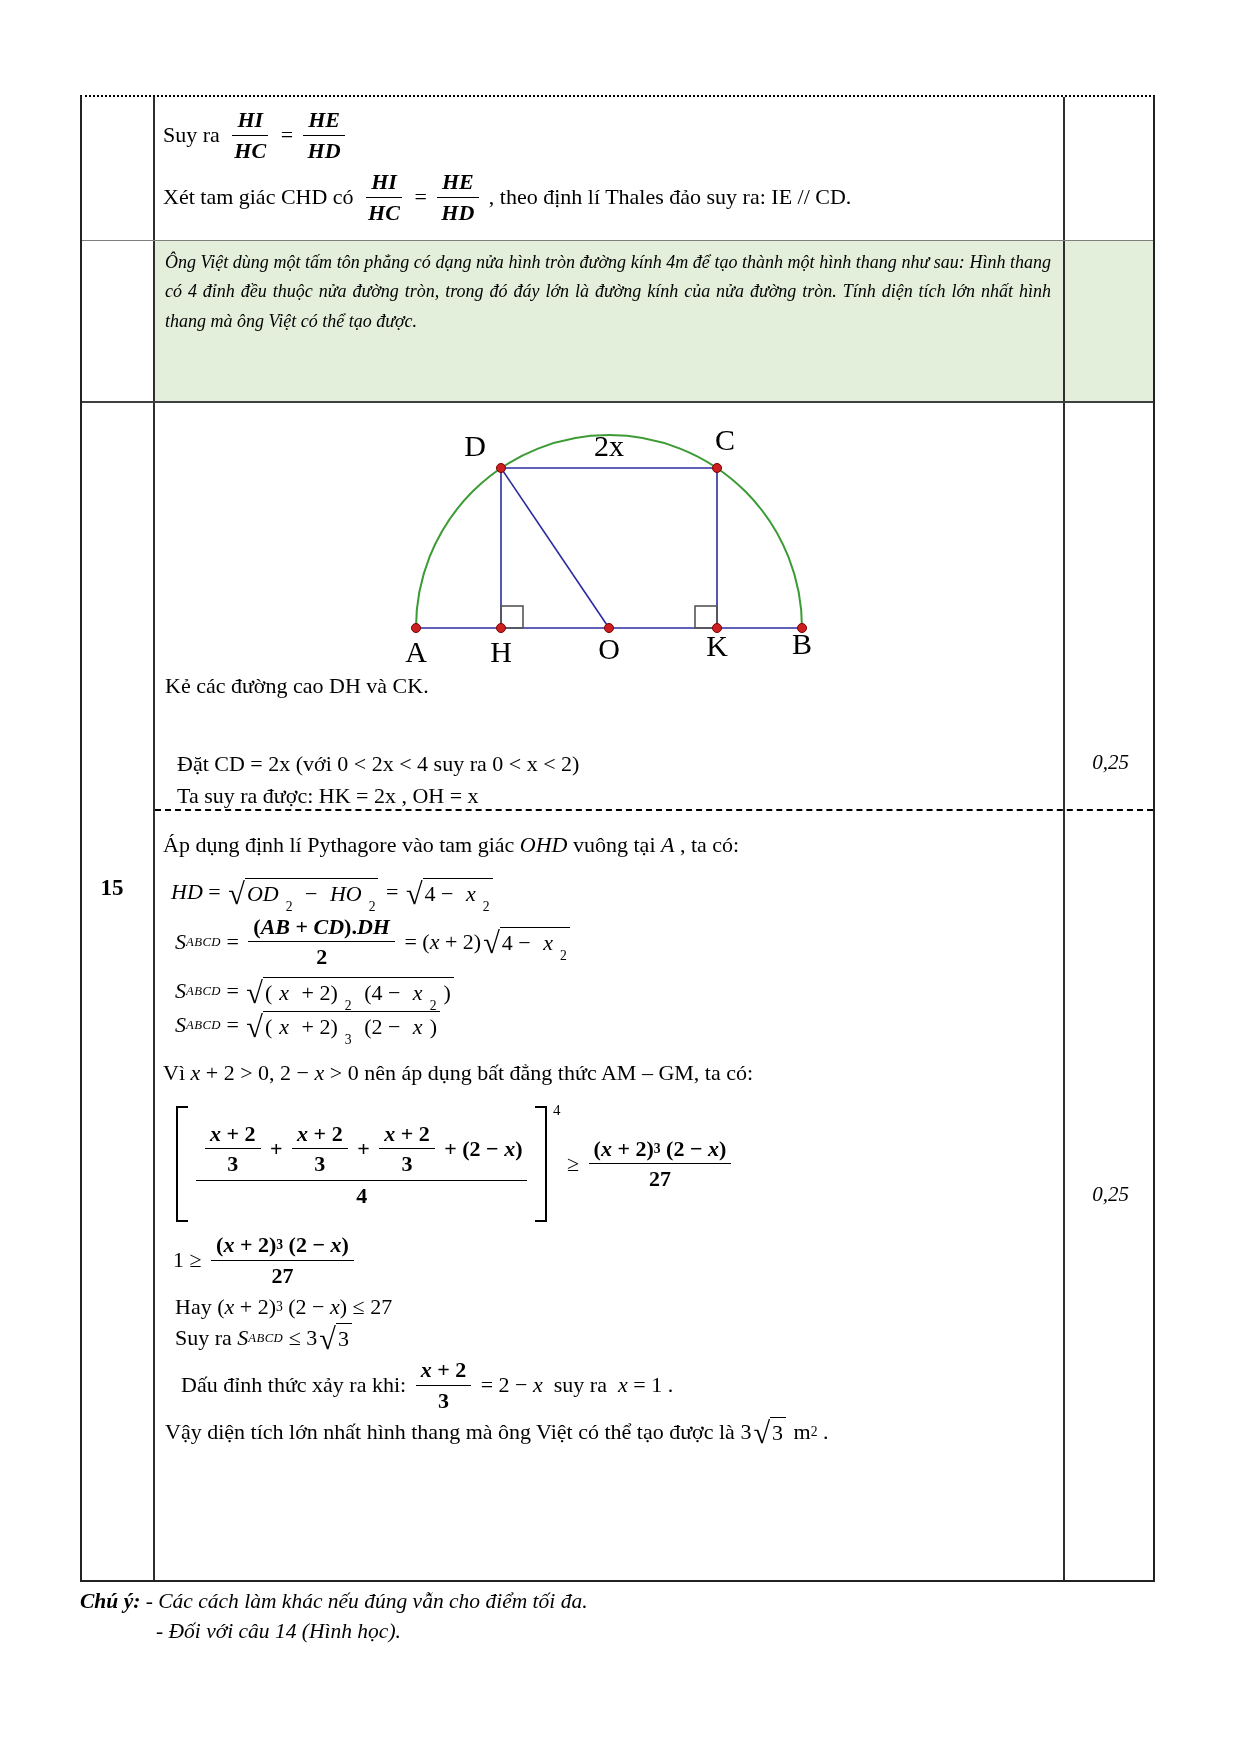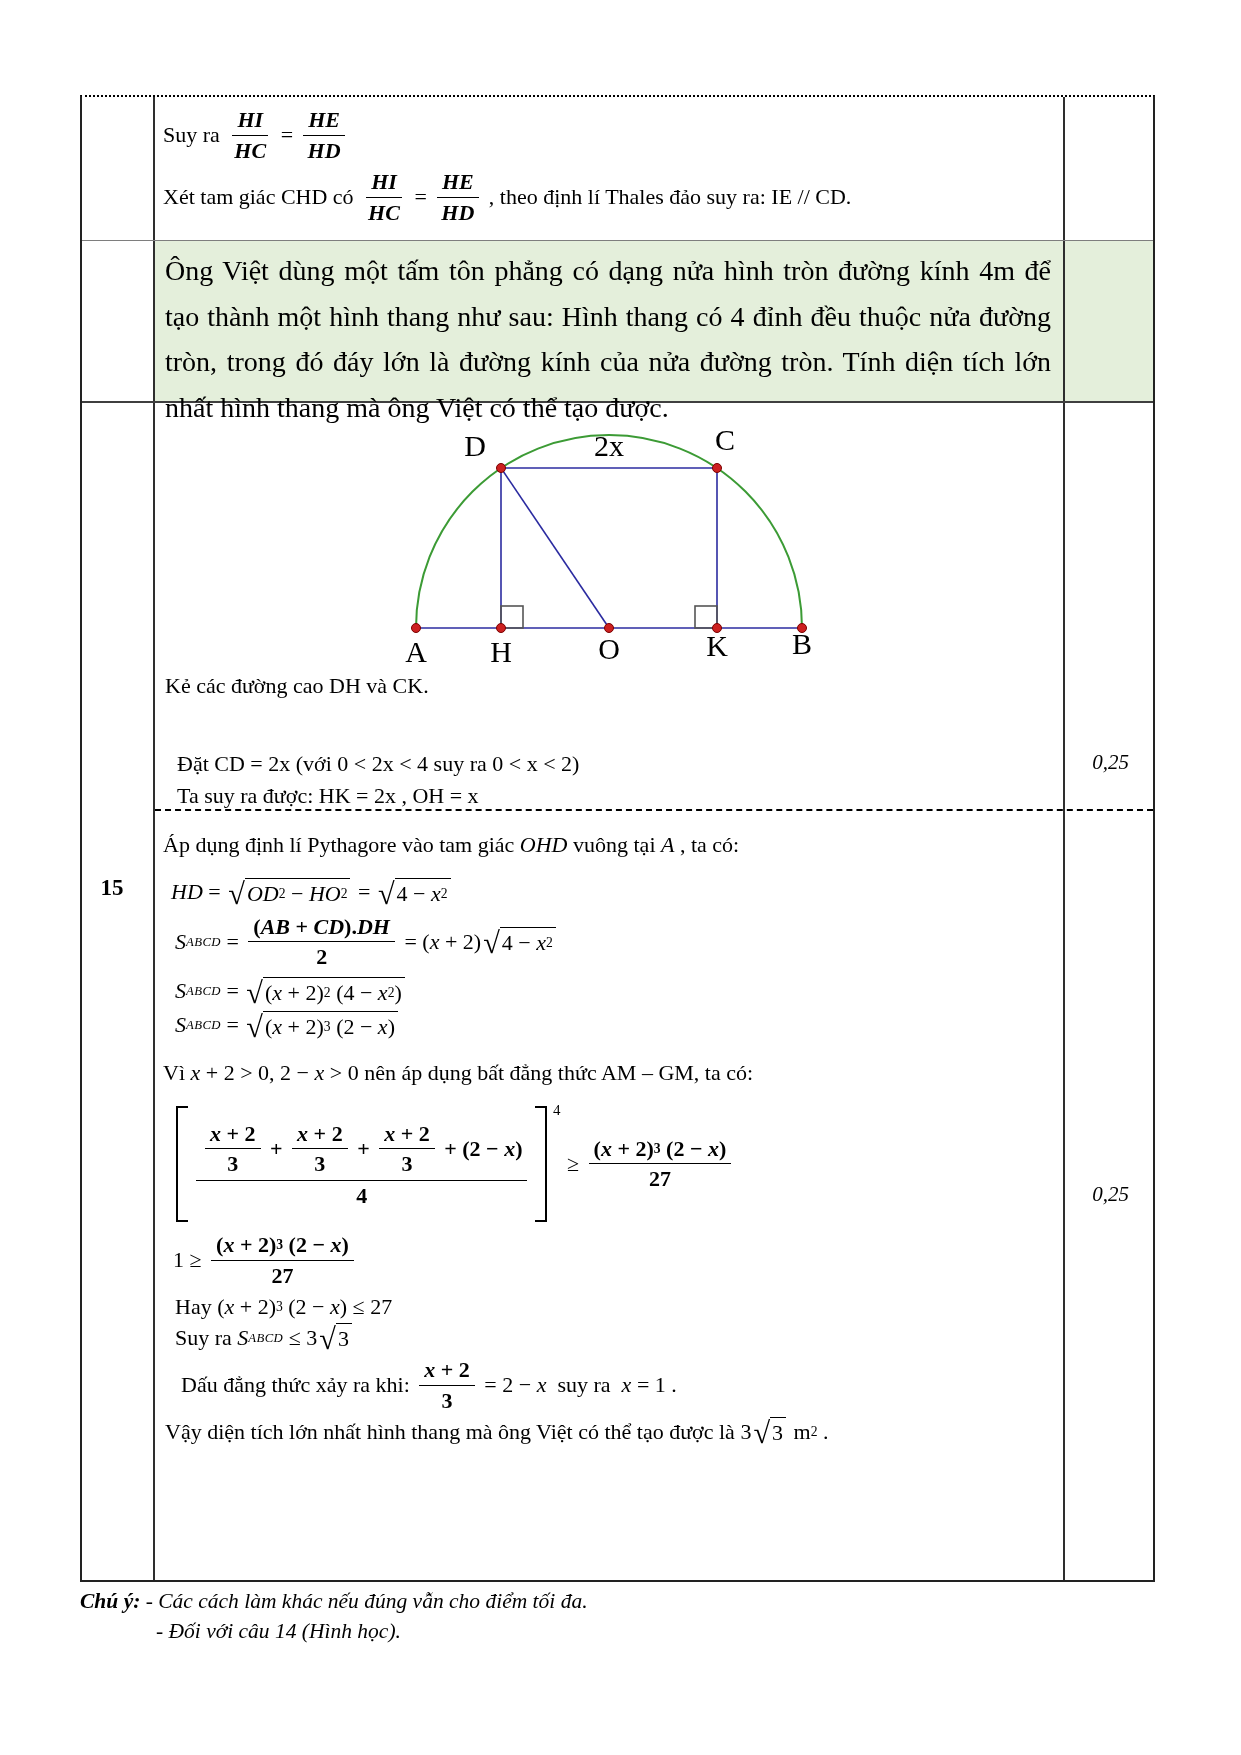--- a/index.html
+++ b/index.html
@@ -20,21 +20,21 @@
   .hline{position:absolute;left:0;right:0;height:0;z-index:2;}
   .h1{top:143px;border-top:1.8px solid #7e7e7e;}
   .h2{top:304px;border-top:2px solid #3f3f3f;}
   .dashedline{position:absolute;left:73px;right:0;top:712px;height:0;border-top:2.2px dashed #000;z-index:2;}
   
   .num-cell{position:absolute;left:0;top:778px;width:60px;text-align:center;
     font-weight:bold;font-size:23px;z-index:3;}
   .row14-cell{position:absolute;left:73px;top:2px;width:908px;box-sizing:border-box;
     padding:4px 8px 0 8px;z-index:3;}
   .problem-cell{position:absolute;left:73px;top:146px;width:908px;box-sizing:border-box;
-    padding:5px 12px 0 10px;font-size:28px;line-height:1.63;text-align:justify;z-index:3;}
+    padding:5px 12px 0 10px;font-size:18px;line-height:1.63;text-align:justify;z-index:3;font-style:italic;}
   .sol-cell{position:absolute;left:73px;top:305px;width:908px;box-sizing:border-box;
     padding:0 12px 0 8px;font-size:22px;z-index:3;}
   .score{position:absolute;left:983px;width:91px;text-align:center;font-style:italic;
     font-size:21px;z-index:3;}
   .score.s1{top:653px;}
   .score.s2{top:1085px;}
   
   .para-just{text-align:justify;line-height:1.62;margin:2px 2px 0 2px;}
   .para-plain{line-height:1.45;margin:2px 0 0 2px;}
   .tline{line-height:1.45;}
@@ -45,21 +45,21 @@
   .mline{display:flex;align-items:center;font-size:22px;margin:20px 0;flex-wrap:nowrap;white-space:pre;}
   .mi{font-style:italic;}
   sup{font-size:0.62em;vertical-align:0.55em;line-height:0;}
   sub{font-size:0.58em;vertical-align:-0.4em;line-height:0;font-style:italic;letter-spacing:0.4px;}
   .frac{display:inline-flex;flex-direction:column;align-items:center;vertical-align:middle;margin:0 4px;font-weight:bold;}
   .frac>.num,.frac>.den{display:inline-flex;align-items:center;justify-content:center;
     padding:1px 5px;line-height:1.25;white-space:pre;}
   .frac>.num{border-bottom:1.7px solid #000;}
   .sqrt{display:inline-flex;align-items:flex-end;vertical-align:middle;margin:0 2px;white-space:pre;}
   .rsign{font-size:1.38em;line-height:0.85;transform:translateY(1px);}
-  .radicand{border-top:1.7px solid #000;padding:2px 3px 0 2px;display:inline-flex;align-items:center;white-space:pre;}
+  .radicand{border-top:1.7px solid #000;padding:2px 3px 0 2px;display:inline-flex;align-items:flex-end;white-space:pre;gap:7px;}
   .brackwrap{display:inline-flex;align-items:stretch;margin:0 14px 0 3px;position:relative;}
   .bk{width:10px;flex:none;}
   .bl{border-left:2.2px solid #000;border-top:2.2px solid #000;border-bottom:2.2px solid #000;}
   .br{border-right:2.2px solid #000;border-top:2.2px solid #000;border-bottom:2.2px solid #000;}
   .bkc{display:inline-flex;align-items:center;padding:12px 4px;}
   .bexp{position:absolute;right:-13px;top:-4px;font-size:15px;}
   .row14-cell .mline{margin:2px 0;}
   .mline.hd-line{margin:4px 0 2px 8px;}
   .mline.s-line{margin:5px 0 5px 12px;}
   .mline.big-line{margin:8px 0 8px 10px;}
@@ -135,21 +135,21 @@
       <div class="mline ind2"><span>Áp dụng định lí Pythagore vào tam giác </span><span class="mi">OHD</span><span> vuông tại </span><span class="mi">A</span><span> , ta có:</span></div>
       <div class="mline hd-line"><span class="mi">HD</span><span> = </span><span class="sqrt"><span class="rsign">√</span><span class="radicand"><span class="mi">OD</span><sup>2</sup><span> − </span><span class="mi">HO</span><sup>2</sup></span></span><span> = </span><span class="sqrt"><span class="rsign">√</span><span class="radicand"><span>4 − </span><span class="mi">x</span><sup>2</sup></span></span></div>
       <div class="mline s-line"><span class="mi">S</span><sub>ABCD</sub><span> = </span><span class="frac"><span class="num"><span>(</span><span class="mi">AB</span><span> + </span><span class="mi">CD</span><span>).</span><span class="mi">DH</span></span><span class="den"><span>2</span></span></span><span> = (</span><span class="mi">x</span><span> + 2)</span><span class="sqrt"><span class="rsign">√</span><span class="radicand"><span>4 − </span><span class="mi">x</span><sup>2</sup></span></span></div>
       <div class="mline s-line"><span class="mi">S</span><sub>ABCD</sub><span> = </span><span class="sqrt"><span class="rsign">√</span><span class="radicand"><span>(</span><span class="mi">x</span><span> + 2)</span><sup>2</sup><span> (4 − </span><span class="mi">x</span><sup>2</sup><span>)</span></span></span></div>
       <div class="mline s-line"><span class="mi">S</span><sub>ABCD</sub><span> = </span><span class="sqrt"><span class="rsign">√</span><span class="radicand"><span>(</span><span class="mi">x</span><span> + 2)</span><sup>3</sup><span> (2 − </span><span class="mi">x</span><span>)</span></span></span></div>
       <div class="mline ind12"><span>Vì </span><span class="mi">x</span><span> + 2 &gt; 0, 2 − </span><span class="mi">x</span><span> &gt; 0 nên áp dụng bất đẳng thức AM – GM, ta có:</span></div>
       <div class="mline big-line"><span class="brackwrap"><span class="bk bl"></span><span class="bkc"><span class="frac"><span class="num"><span class="frac"><span class="num"><span class="mi">x</span><span> + 2</span></span><span class="den"><span>3</span></span></span><span> + </span><span class="frac"><span class="num"><span class="mi">x</span><span> + 2</span></span><span class="den"><span>3</span></span></span><span> + </span><span class="frac"><span class="num"><span class="mi">x</span><span> + 2</span></span><span class="den"><span>3</span></span></span><span> + (2 − </span><span class="mi">x</span><span>)</span></span><span class="den"><span>4</span></span></span></span><span class="bk br"></span><span class="bexp">4</span></span><span> ≥ </span><span class="frac"><span class="num"><span>(</span><span class="mi">x</span><span> + 2)</span><sup>3</sup><span> (2 − </span><span class="mi">x</span><span>)</span></span><span class="den"><span>27</span></span></span></div>
       <div class="mline one-line"><span>1 ≥ </span><span class="frac"><span class="num"><span>(</span><span class="mi">x</span><span> + 2)</span><sup>3</sup><span> (2 − </span><span class="mi">x</span><span>)</span></span><span class="den"><span>27</span></span></span></div>
       <div class="mline hay-line"><span>Hay (</span><span class="mi">x</span><span> + 2)</span><sup>3</sup><span> (2 − </span><span class="mi">x</span><span>) ≤ 27</span></div>
       <div class="mline suyra-line"><span>Suy ra </span><span class="mi">S</span><sub>ABCD</sub><span> ≤ 3</span><span class="sqrt"><span class="rsign">√</span><span class="radicand"><span>3</span></span></span></div>
-      <div class="mline dau-line"><span>Dấu đẳng thức xảy ra khi: </span><span class="frac"><span class="num"><span class="mi">x</span><span> + 2</span></span><span class="den"><span>3</span></span></span><span> = 2 − </span><span class="mi">x</span><span>  suy ra  </span><span class="mi">x</span><span> = 1 .</span></div>
+      <div class="mline dau-line"><span>Dấu đỉnh thức xảy ra khi: </span><span class="frac"><span class="num"><span class="mi">x</span><span> + 2</span></span><span class="den"><span>3</span></span></span><span> = 2 − </span><span class="mi">x</span><span>  suy ra  </span><span class="mi">x</span><span> = 1 .</span></div>
       <div class="mline vay-line"><span>Vậy diện tích lớn nhất hình thang mà ông Việt có thể tạo được là 3</span><span class="sqrt"><span class="rsign">√</span><span class="radicand"><span>3</span></span></span><span> m</span><sup>2</sup><span> .</span></div>
     </div>
 
     <div class="score s1">0,25</div>
     <div class="score s2">0,25</div>
   </div>
 
   <div class="footer">
     <div><span class="bi">Chú ý:</span><span> - Các cách làm khác nếu đúng vẫn cho điểm tối đa.</span></div>
     <div class="f2">- Đối với câu 14 (Hình học).</div>

